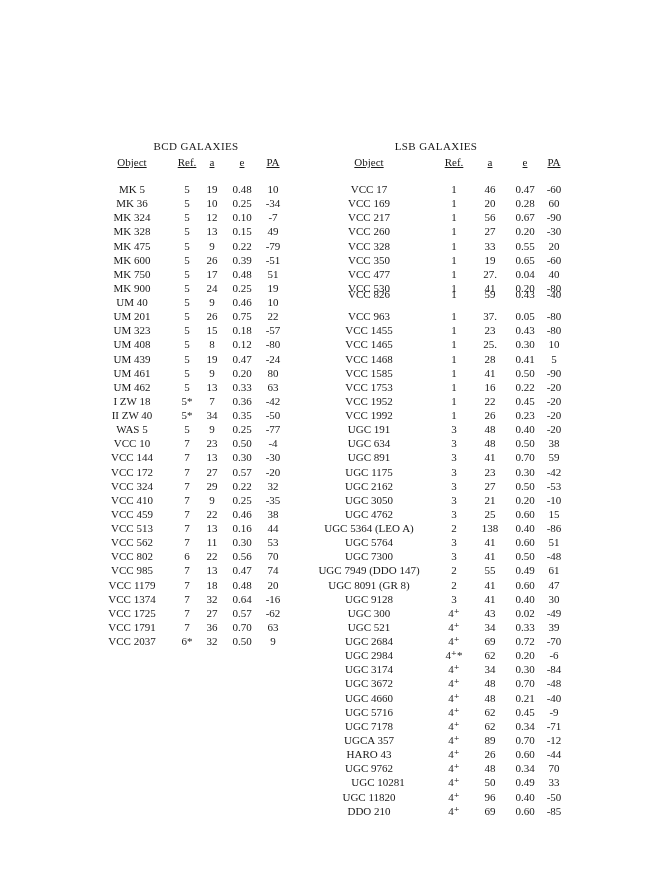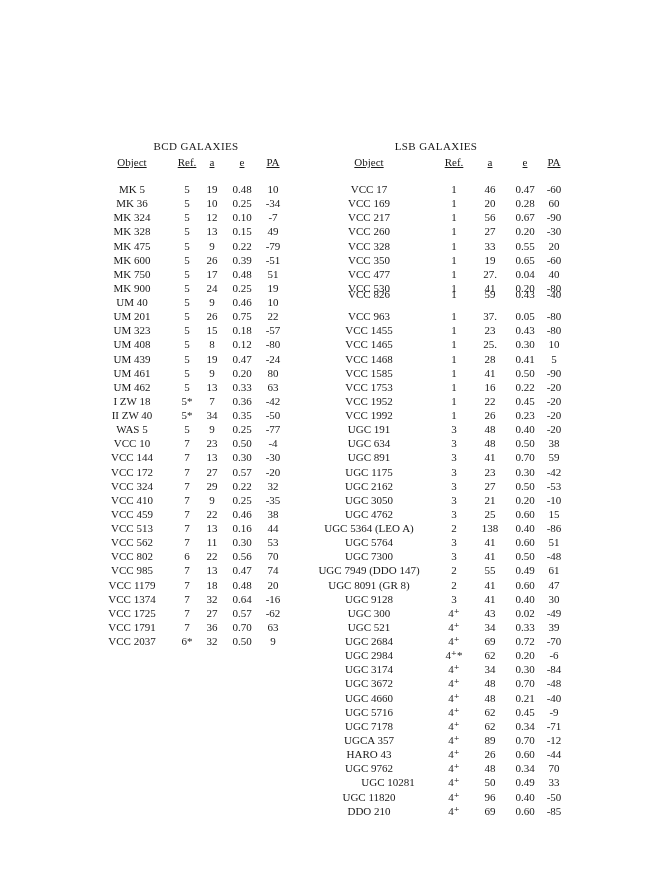--- a/index.html
+++ b/index.html
@@ -579,21 +579,21 @@
           <span class="cell" style="left: 554px;">-44</span>
         </div>
         <div class="trow" style="top: 762.248px;">
           <span class="cell" style="left: 369px;">UGC 9762</span>
           <span class="cell" style="left: 454px;">4⁺</span>
           <span class="cell" style="left: 490px;">48</span>
           <span class="cell" style="left: 525px;">0.34</span>
           <span class="cell" style="left: 554px;">70</span>
         </div>
         <div class="trow" style="top: 776.376px;">
-          <span class="cell" style="left: 388px;">UGC 10281</span>
+          <span class="cell" style="left: 378px;">UGC 10281</span>
           <span class="cell" style="left: 454px;">4⁺</span>
           <span class="cell" style="left: 490px;">50</span>
           <span class="cell" style="left: 525px;">0.49</span>
           <span class="cell" style="left: 554px;">33</span>
         </div>
         <div class="trow" style="top: 790.504px; padding-left: 19px;">
           <span class="cell" style="left: 369px;">UGC 11820</span>
           <span class="cell" style="left: 454px;">4⁺</span>
           <span class="cell" style="left: 490px;">96</span>
           <span class="cell" style="left: 525px;">0.40</span>

